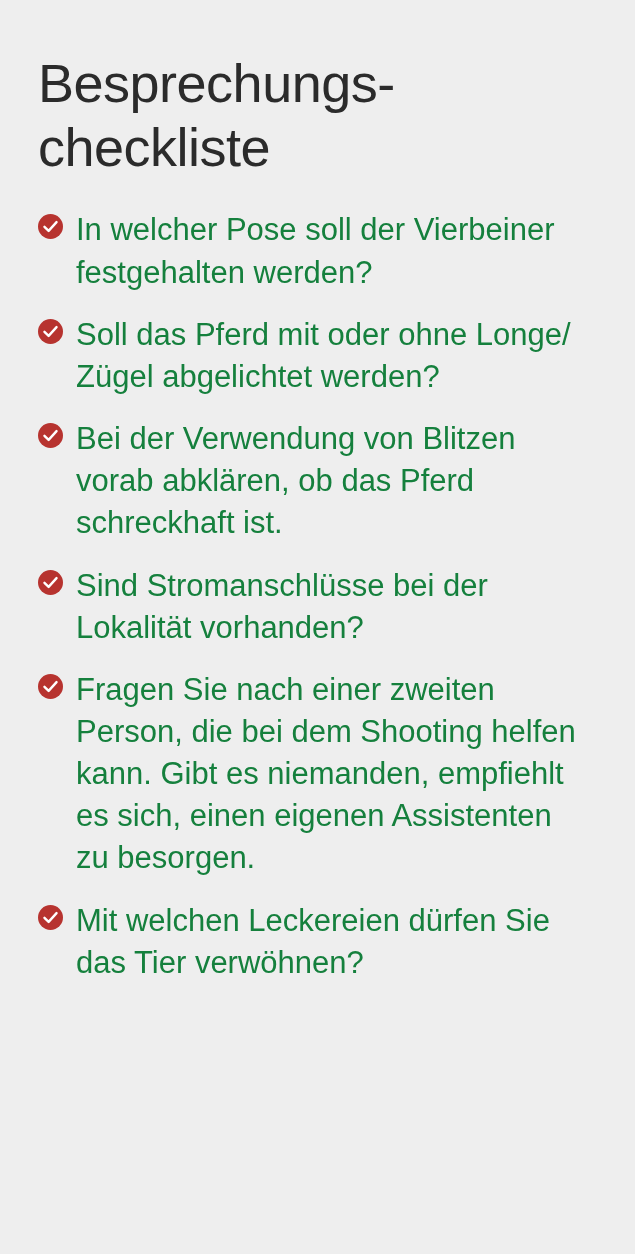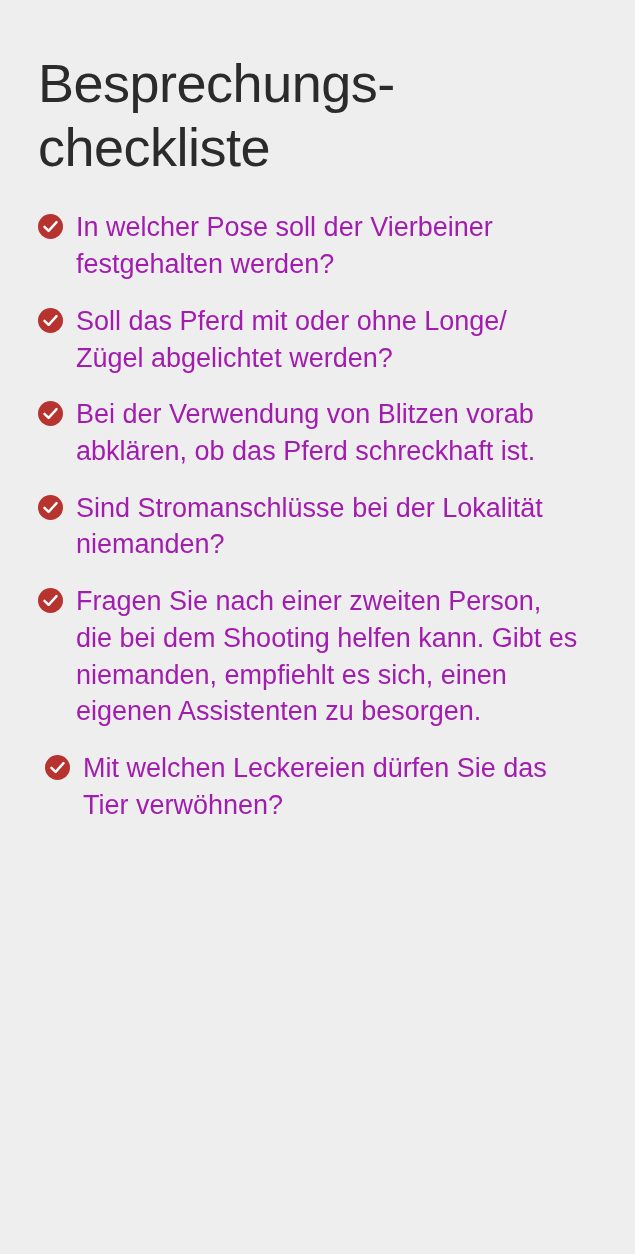--- a/index.html
+++ b/index.html
@@ -36,38 +36,37 @@
     margin: 0;
     padding: 0;
   }
   .item {
     display: flex;
     align-items: flex-start;
     margin-bottom: 20px;
   }
   .item:last-child {
     margin-bottom: 0;
-    justify-content: center;
   }
   .check-icon {
     flex: 0 0 auto;
     width: 25px;
     height: 25px;
     margin-top: 5px;
     margin-right: 13px;
   }
   .check-icon svg {
     display: block;
     width: 25px;
     height: 25px;
   }
   .item-text {
-    font-size: 27px;
+    font-size: 31px;
     line-height: 1.36;
-    color: #a21caf;
+    color: #15803d;
     max-width: 505px;
   }
 </style>
 </head>
 <body>
 
 <div class="page">
 
   <h1 class="title">Besprechungs-
 checkliste</h1>
@@ -104,21 +103,21 @@
       <span class="item-text">Bei der Verwendung von Blitzen vorab abklären, ob das Pferd schreckhaft ist.</span>
     </li>
 
     <li class="item">
       <span class="check-icon">
         <svg viewBox="0 0 24 24">
             <circle cx="12" cy="12" r="12" fill="#b7332f"></circle>
             <path d="M6.2 12.3 L10.2 16.2 L17.8 7.8" fill="none" stroke="#ffffff" stroke-width="2.3" stroke-linecap="round" stroke-linejoin="round"></path>
           </svg>
       </span>
-      <span class="item-text">Sind Stromanschlüsse bei der Lokalität niemanden?</span>
+      <span class="item-text">Sind Stromanschlüsse bei der Lokalität vorhanden?</span>
     </li>
 
 
 
 
     <li class="item">
       <span class="check-icon">
         <svg viewBox="0 0 24 24">
             <circle cx="12" cy="12" r="12" fill="#b7332f"></circle>
             <path d="M6.2 12.3 L10.2 16.2 L17.8 7.8" fill="none" stroke="#ffffff" stroke-width="2.3" stroke-linecap="round" stroke-linejoin="round"></path>

